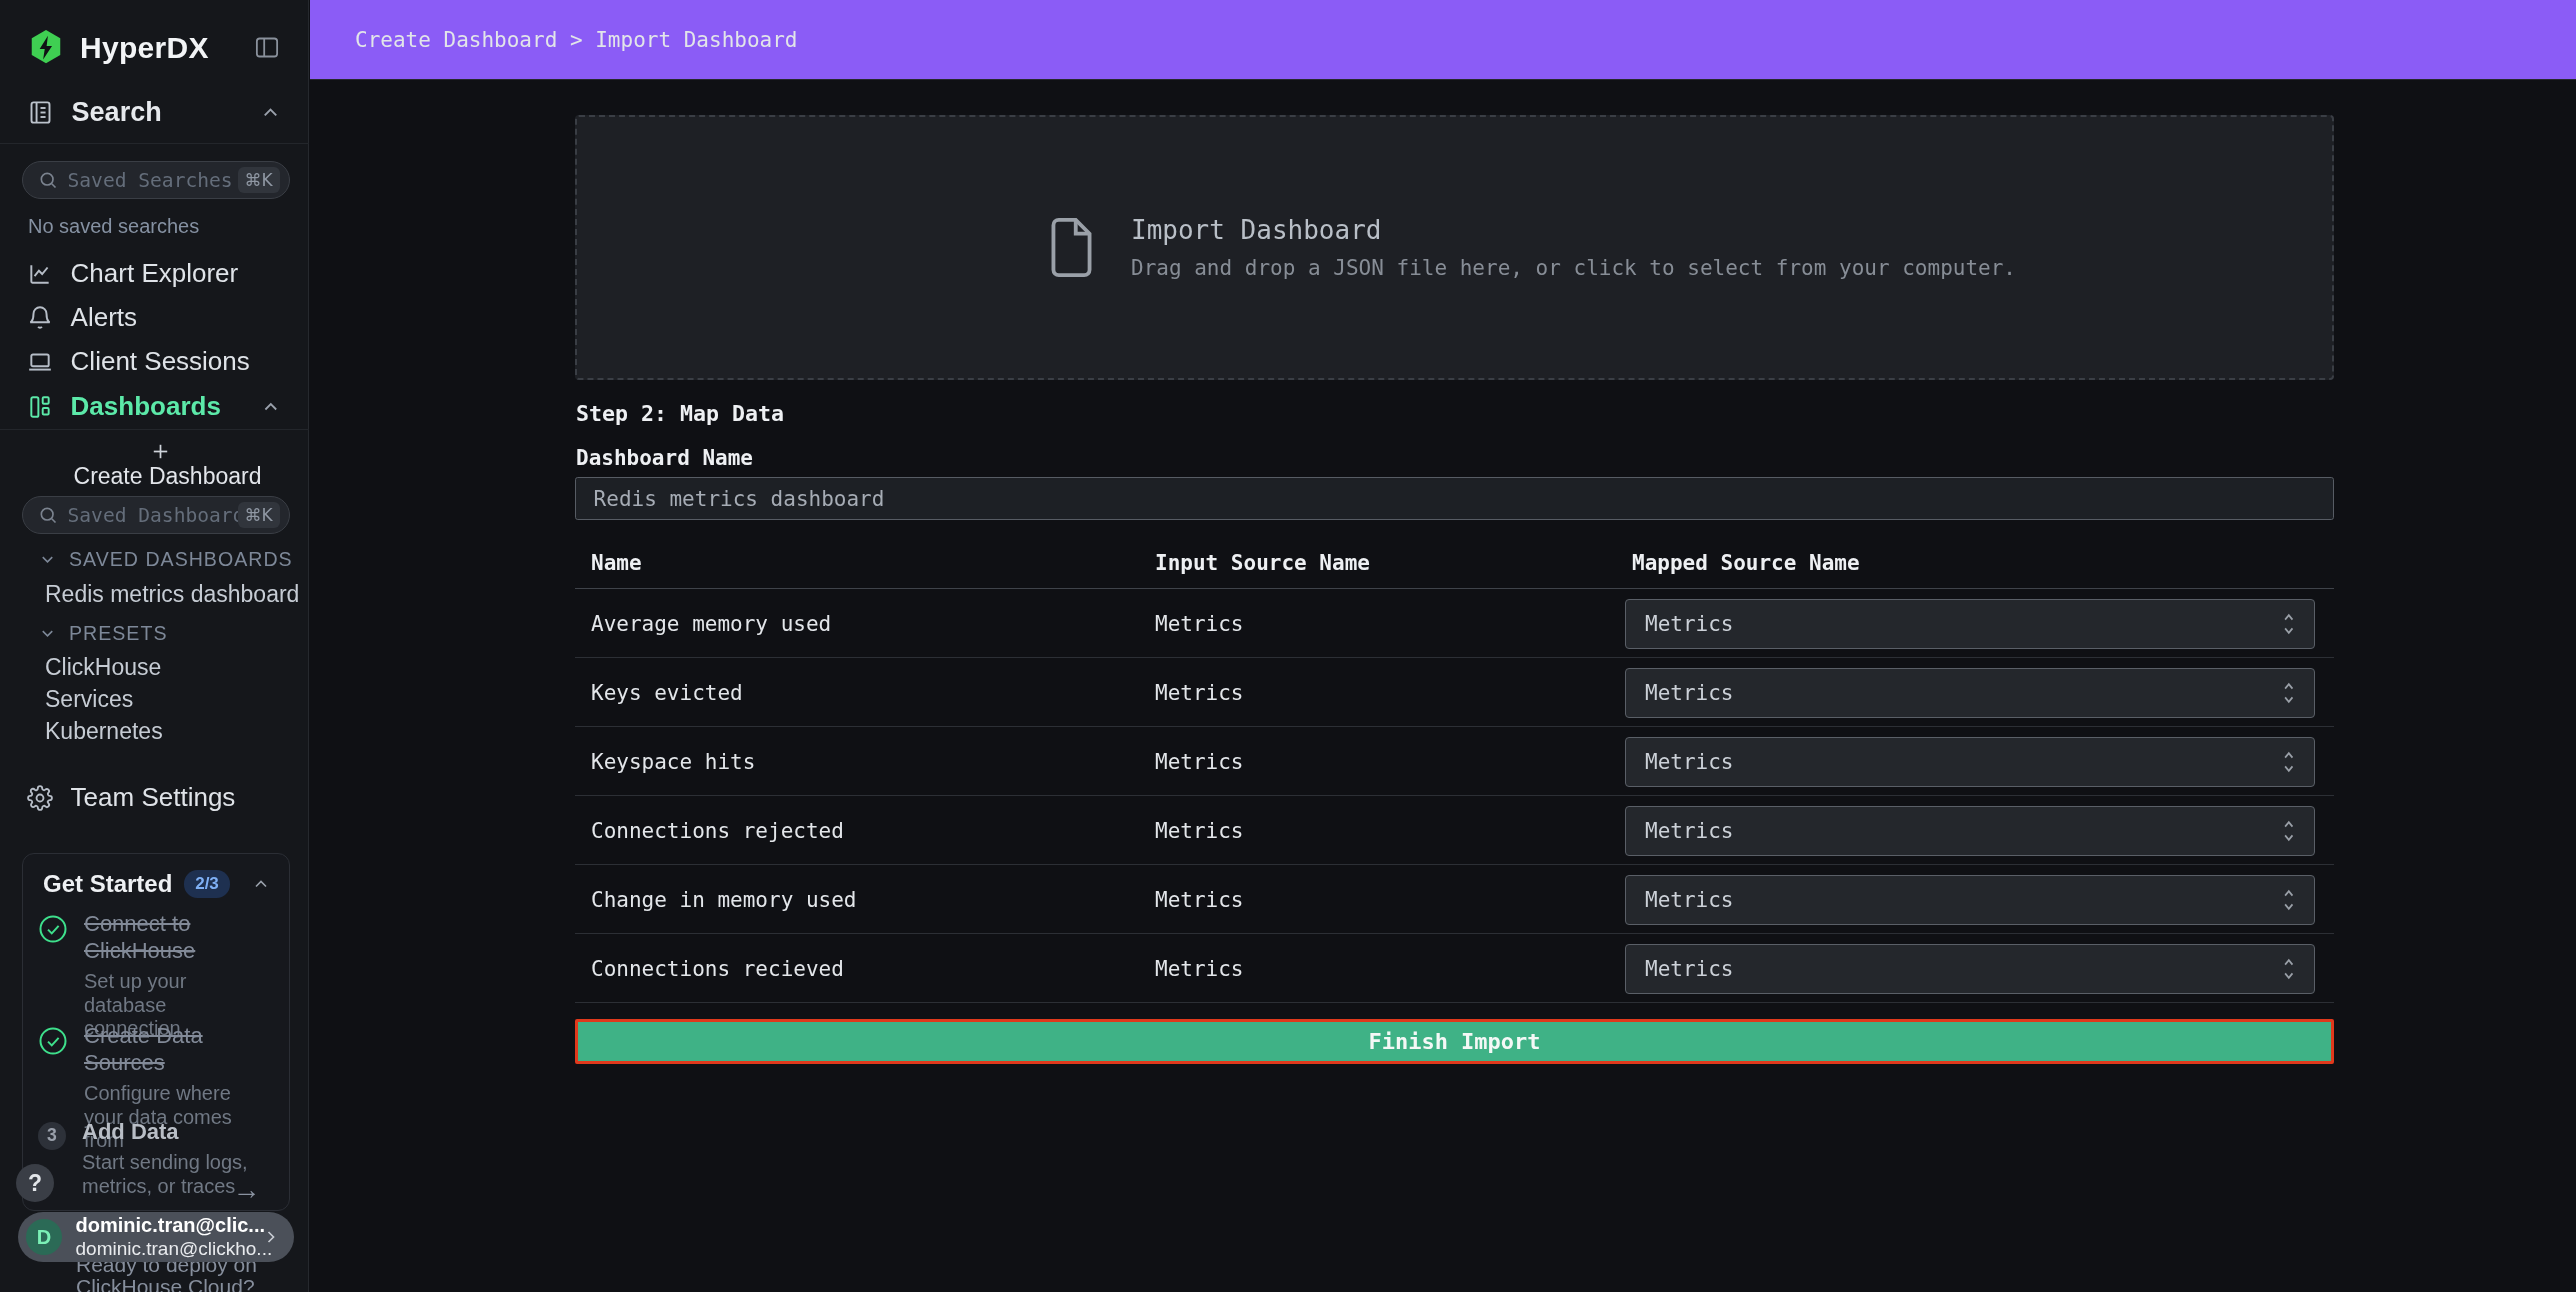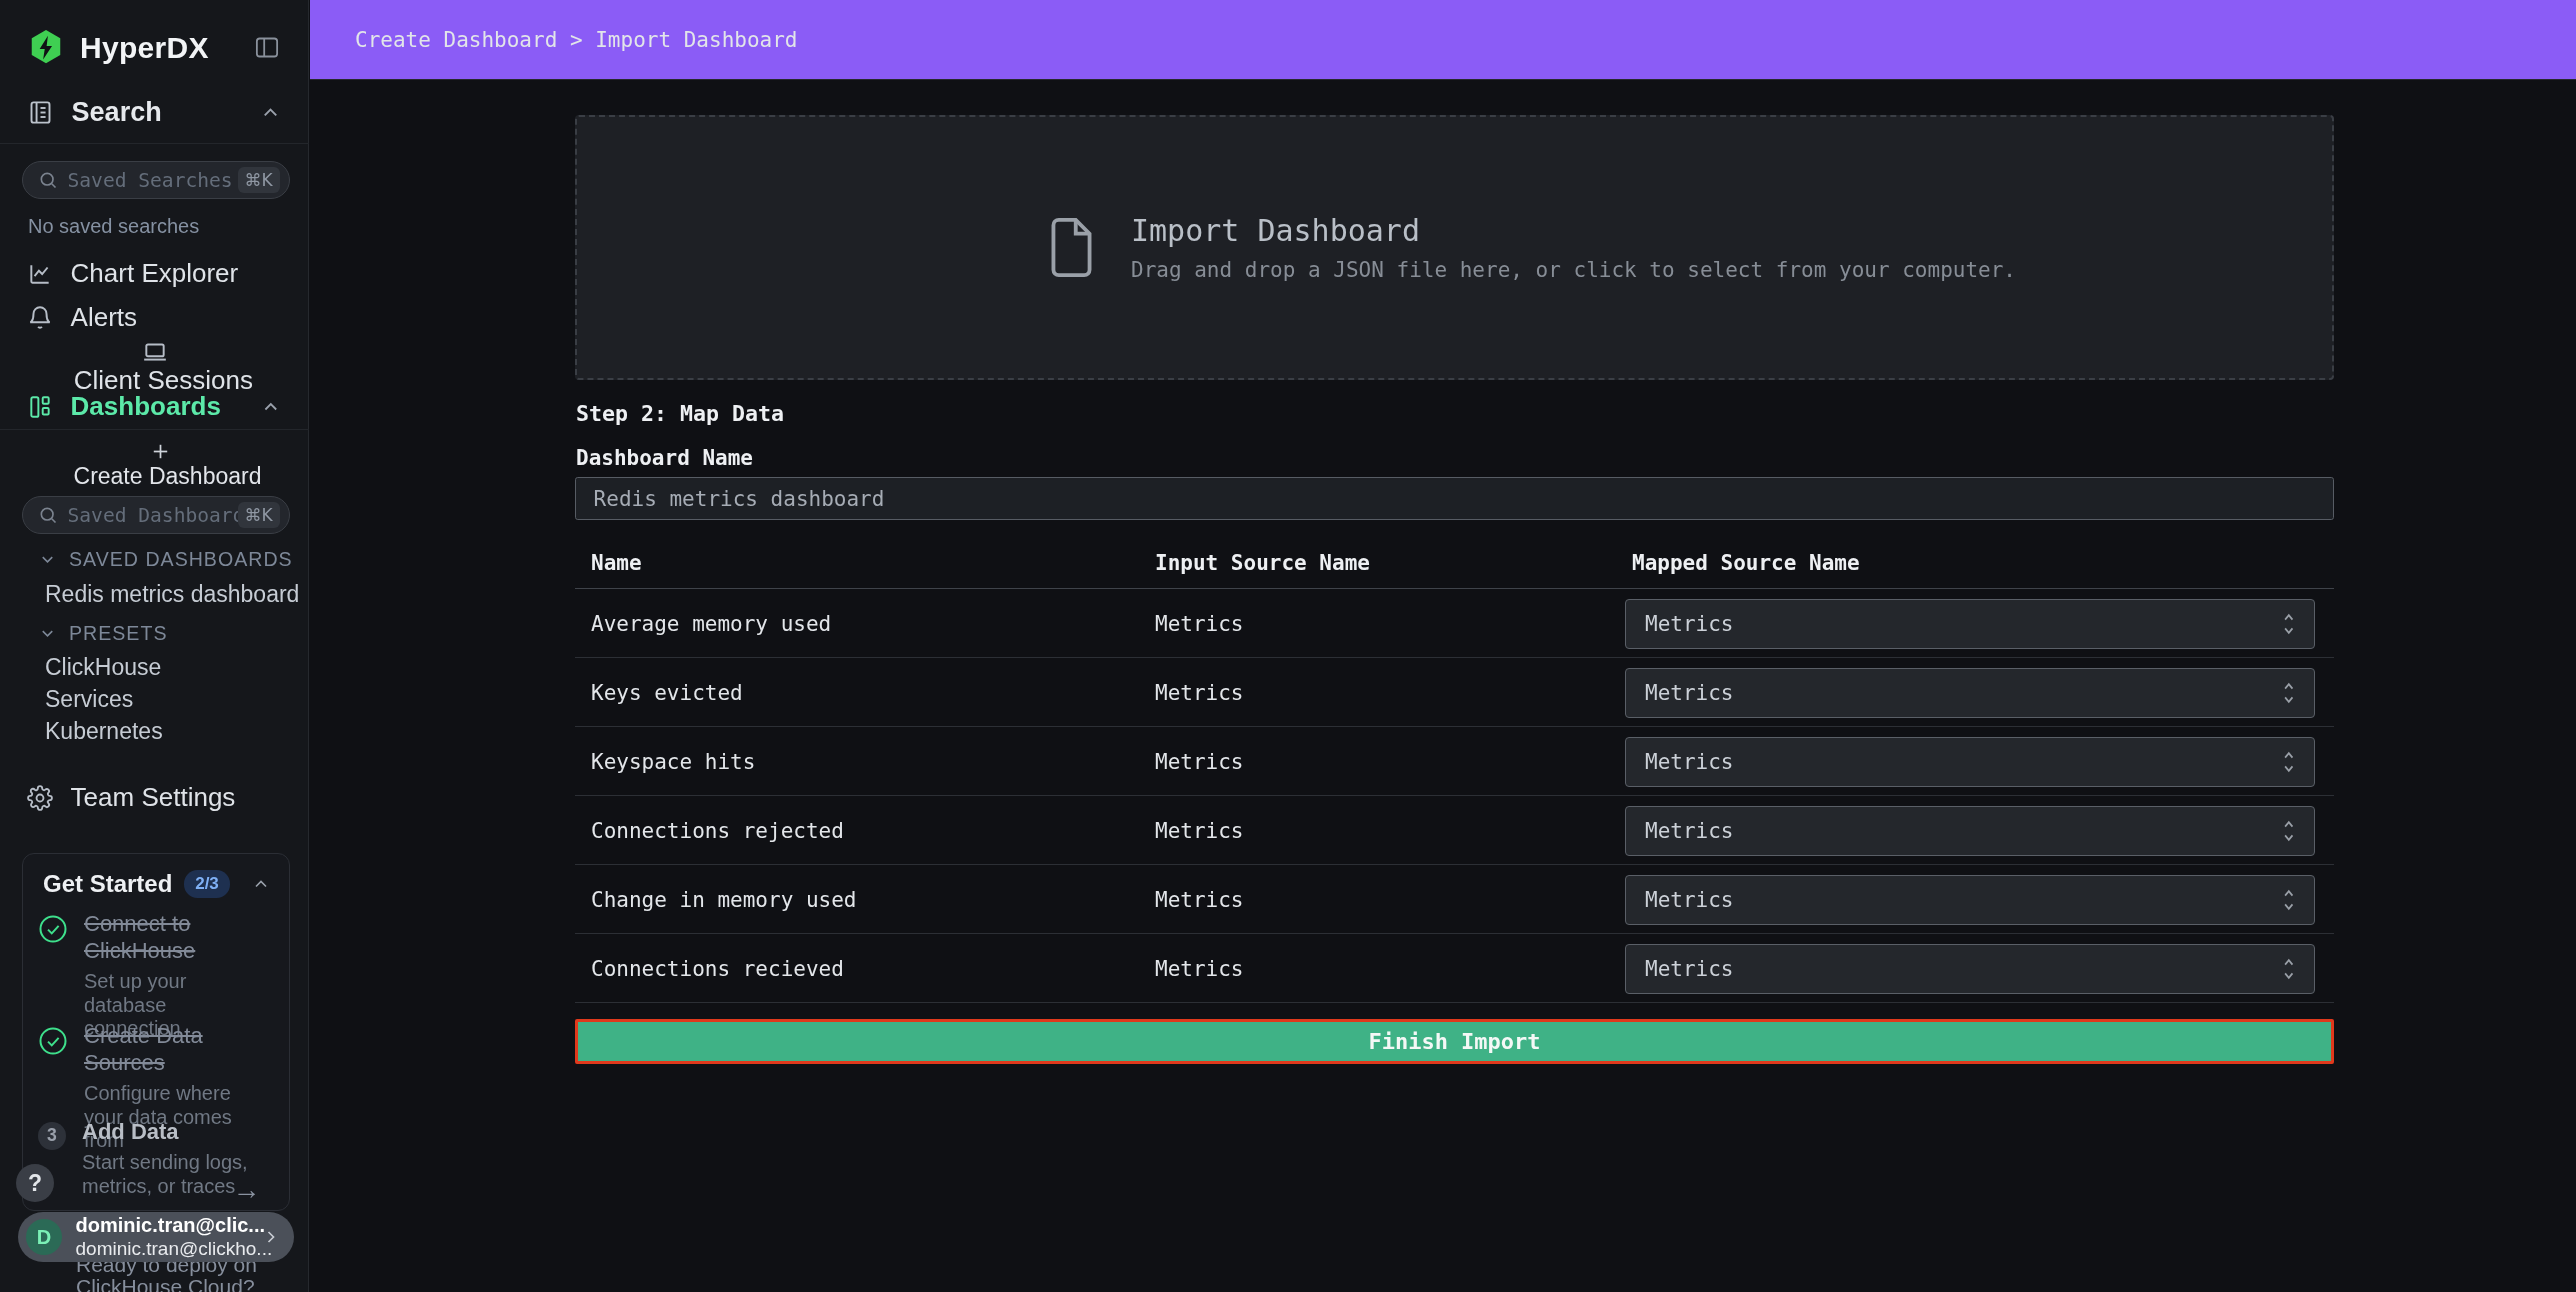--- a/index.html
+++ b/index.html
@@ -117,21 +117,21 @@
 
   
   .dropzone {
     position:absolute; left:575px; top:115px; width:1759px; height:265px;
     background:#1e2025; border:2px dashed #3a3e45; border-radius:4px;
     display:flex; align-items:center; cursor:pointer;
   }
   .dz-group { display:flex; align-items:center; margin-left:469px; }
   .dz-icon { width:51px; height:65px; color:#9aa0a8; flex:0 0 auto; }
   .dz-text { margin-left:34px; }
-  .dz-title { font-size:30px; color:#b9bfc7; }
+  .dz-title { font-size:26px; color:#b9bfc7; }
   .dz-sub { margin-top:10.8px; font-size:21px; color:#878d96; }
 
   .step-heading { position:absolute; left:576px; top:401px; font-size:21.6px; font-weight:700; color:#eef0f3; }
   .name-label   { position:absolute; left:576px; top:446px; font-size:21px; font-weight:700; color:#eef0f3; }
   .name-input {
     position:absolute; left:575px; top:477px; width:1759px; height:43px;
     background:#1d2025; border:1.4px solid #575c64; border-radius:2.7px;
     color:#a6acb5; font-size:21px; padding:0 17.6px; outline:none;
     font-family:"DejaVu Sans Mono","Liberation Mono",monospace;
   }
@@ -229,21 +229,21 @@
     <div class="nav-item" style="top:295px;">
       <span class="nicon">
         <svg width="26" height="26" viewBox="0 0 24 24" fill="none" stroke="currentColor" stroke-width="1.8">
             <path d="M18 8A6 6 0 0 0 6 8c0 7-3 8-3 8h18s-3-1-3-8"></path>
             <path d="M13.7 20a2 2 0 0 1-3.4 0"></path>
           </svg>
       </span>
       <span class="nlabel">Alerts</span>
     </div>
 
-    <div class="nav-item" style="top:339px;flex-direction:column;">
+    <div class="nav-item" style="top:339px;">
       <span class="nicon">
         <svg width="26" height="26" viewBox="0 0 24 24" fill="none" stroke="currentColor" stroke-width="1.8">
             <rect x="4" y="5" width="16" height="11" rx="1.5"></rect>
             <line x1="2" y1="19" x2="22" y2="19"></line>
           </svg>
       </span>
       <span class="nlabel">Client Sessions</span>
     </div>
 
     <div class="nav-item active" style="top:384px;text-align:right;">

